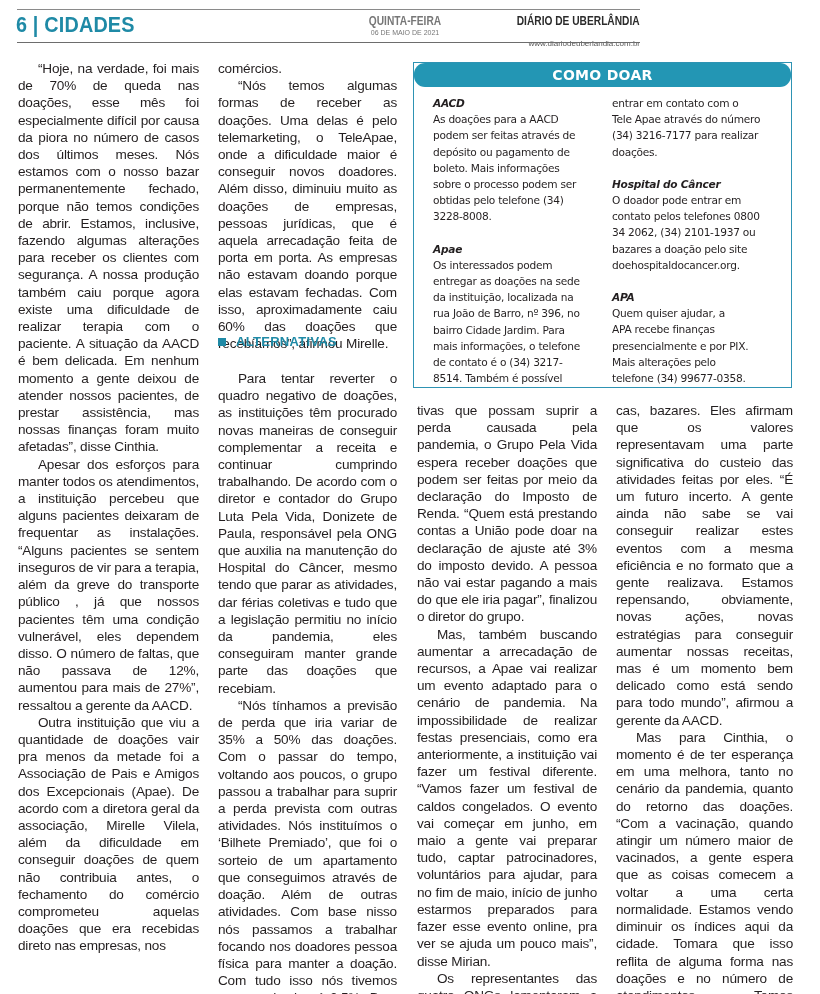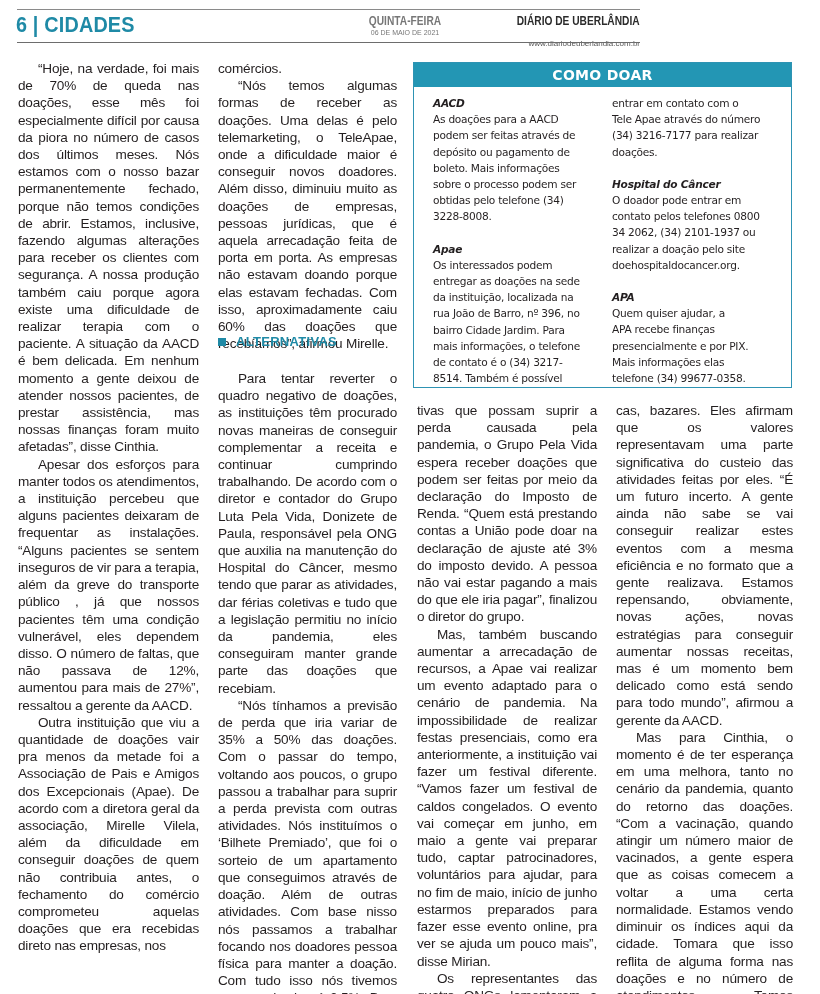--- a/index.html
+++ b/index.html
@@ -21,21 +21,21 @@
   .col1 { left:18px; top:60px; width:181px; }
   .col2 { left:218px; top:60px; width:179px; }
   .col2b { left:218px; top:370px; width:179px; }
   .col3 { left:417px; top:402px; width:180px; }
   .col4 { left:616px; top:402px; width:177px; }
 
   .subhead { position:absolute; left:218px; top:334px; font-family:"Liberation Sans", sans-serif; font-weight:bold; font-size:13px; color:#1f8aa6; letter-spacing:0.3px; display:flex; align-items:center; }
   .subhead .sq { width:8px; height:8px; background:#1f8aa6; margin-right:10px; display:inline-block; }
 
   .box { position:absolute; left:413px; top:62px; width:379px; height:326px; border:1.5px solid #2e93b3; box-sizing:border-box; }
-  .boxhead { height:24px; background:#2396b4; color:#fff; text-align:center; font-family:"DejaVu Sans", sans-serif; font-weight:bold; font-size:14px; line-height:24px; letter-spacing:0.3px; }
+  .boxhead { height:24px; background:#2396b4; color:#fff; text-align:center; font-family:"DejaVu Sans", sans-serif; font-weight:bold; font-size:14px; line-height:24px; letter-spacing:0.3px;border-radius:11px; }
   .boxcol { position:absolute; top:32px; font-family:"DejaVu Sans", sans-serif; font-size:10.6px; line-height:16.2px; color:#231f20; letter-spacing:-0.25px; }
   .boxcol.left { left:19px; width:172px; }
   .boxcol.right { left:198px; width:172px; }
   .boxcol .org { font-weight:bold;font-style:italic; }
   .boxcol .gap { height:16px; }
 </style>
 </head>
 <body>
 
 <div class="page">
@@ -99,28 +99,28 @@
     <div class="boxcol right">
       <div>entrar em contato com o</div>
       <div>Tele Apae através do número</div>
       <div>(34) 3216-7177 para realizar</div>
       <div>doações.</div>
       <div class="gap"></div>
       <div class="org">Hospital do Câncer</div>
       <div>O doador pode entrar em</div>
       <div>contato pelos telefones 0800</div>
       <div>34 2062, (34) 2101-1937 ou</div>
-      <div>realizar a doação pelo site</div>
+      <div>bazares a doação pelo site</div>
       <div>doehospitaldocancer.org.</div>
       <div class="gap"></div>
       <div class="org">APA</div>
       <div>Quem quiser ajudar, a</div>
       <div>APA recebe finanças</div>
       <div>presencialmente e por PIX.</div>
-      <div>Mais informações elas</div>
+      <div>Mais alterações pelo</div>
       <div>telefone (34) 99677-0358.</div>
     </div>
   </div>
 
   <div class="col col3">
     <p>tivas que possam suprir a perda causada pela pandemia, o Grupo Pela Vida espera receber doações que podem ser feitas por meio da declaração do Imposto de Renda. “Quem está prestando contas a União pode doar na declaração de ajuste até 3% do imposto devido. A pessoa não vai estar pagando a mais do que ele iria pagar”, finalizou o diretor do grupo.</p>
     <p class="ind">Mas, também buscando aumentar a arrecadação de recursos, a Apae vai realizar um evento adaptado para o cenário de pandemia. Na impossibilidade de realizar festas presenciais, como era anteriormente, a instituição vai fazer um festival diferente. “Vamos fazer um festival de caldos congelados. O evento vai começar em junho, em maio a gente vai preparar tudo, captar patrocinadores, voluntários para ajudar, para no fim de maio, início de junho estarmos preparados para fazer esse evento online, pra ver se ajuda um pouco mais”, disse Mirian.</p>
     <p class="ind">Os representantes das quatro ONGs lamentaram a falta dos recursos que eram arrecadados em eventos, como os festivais, shows, festas temáti-</p>
   </div>
 

